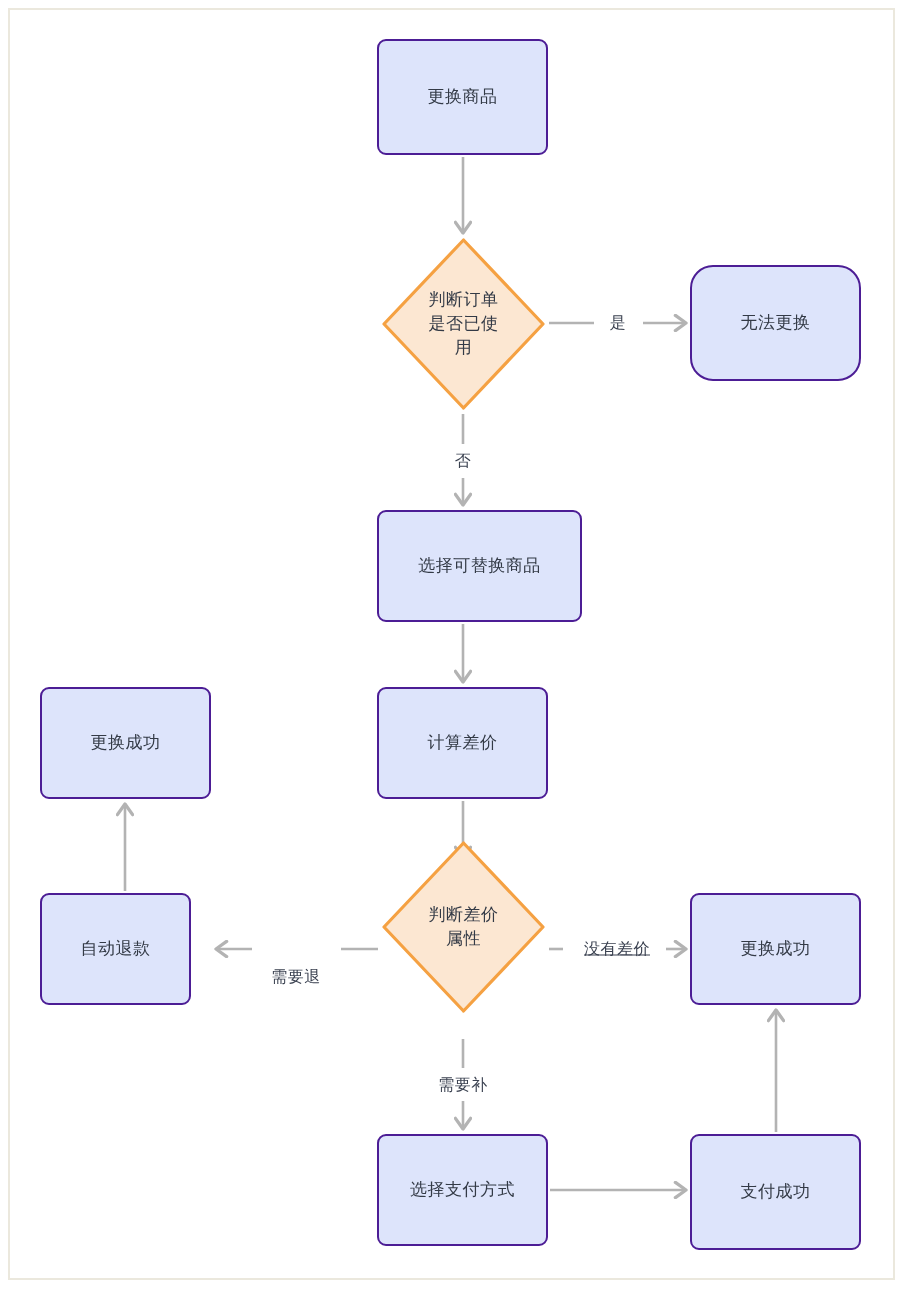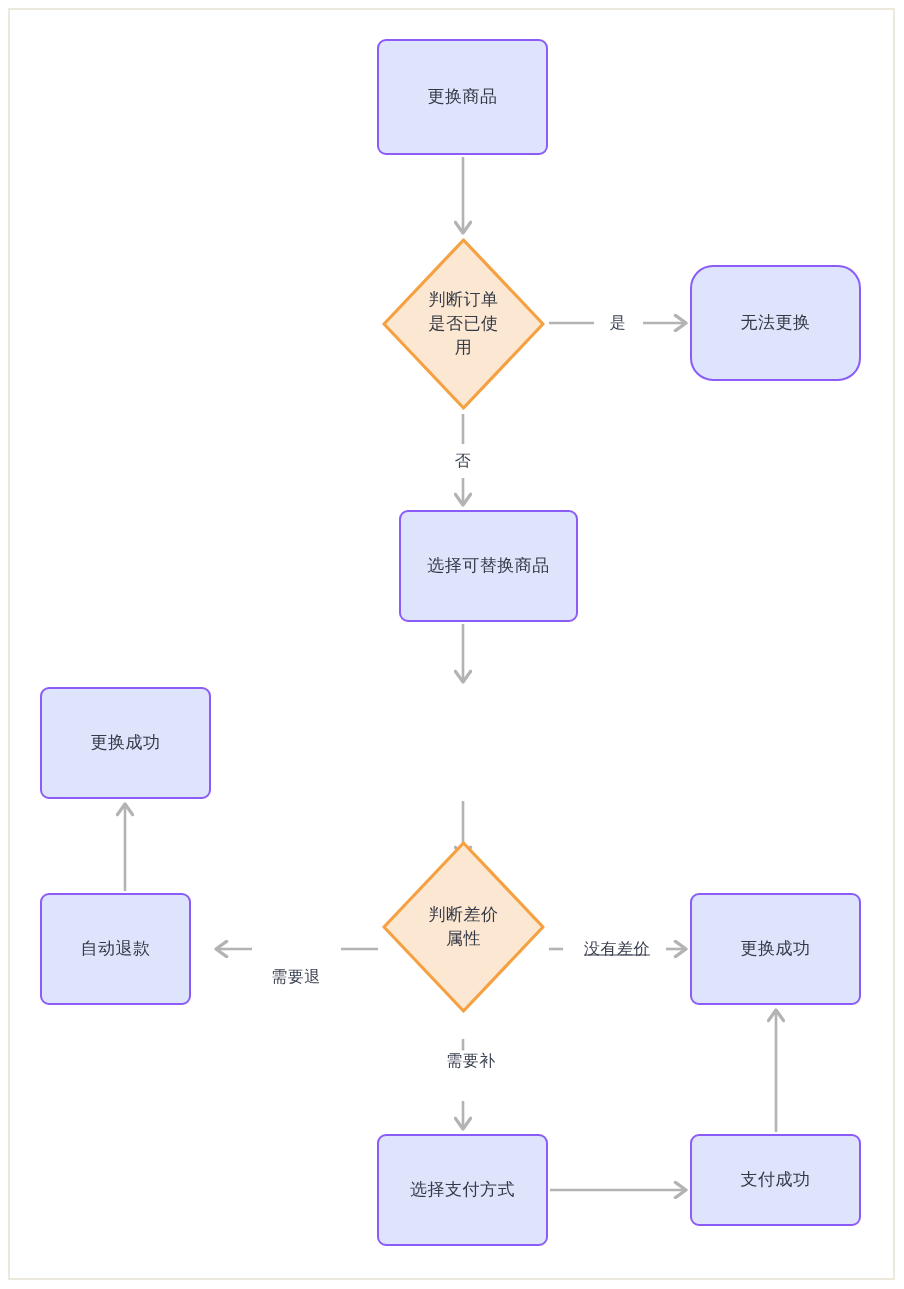--- a/index.html
+++ b/index.html
@@ -40,21 +40,21 @@
     justify-content: center;
     text-align: center;
     color: #333a46;
     font-size: 17px;
     line-height: 1.42;
     letter-spacing: 0.5px;
     white-space: pre-line;
   }
   .node.rect {
     background: #dde4fb;
-    border: 2px solid #8b5cf6;
+    border: 2px solid #4c1d95;
     border-radius: 9px;
   }
   .node.diamond {
     background: transparent;
     border: none;
     align-items: center;
   }
   .diamond-shape {
     position: absolute;
     left: 0;
@@ -129,24 +129,27 @@
     </svg>
     <span class="diamond-label">判断订单
 是否已使
 用</span>
   </div>
 
   <div class="node rect" style="left:690px; top:265px; width:171px; height:116px;border-radius:23px;">
     <span>无法更换</span>
   </div>
 
-  <div class="node rect" style="left:399px; top:510px; width:179px; height:112px;">
+  <div class="node rect" style="left:377px; top:510px; width:205px; height:112px;">
     <span>选择可替换商品</span>
   </div>
 
+  <div class="node rect" style="left:377px; top:687px; width:171px; height:112px;">
+    <span>计算差价</span>
+  </div>
 
   <div class="node diamond" style="left:382px; top:841px; width:163px; height:172px;">
     <svg class="diamond-shape" viewBox="0 0 163 172" preserveAspectRatio="none">
       <polygon points="81.5,2 161,86 81.5,170 2,86" fill="#fce7d2" stroke="#f5a142" stroke-width="3.2" stroke-linejoin="round"></polygon>
     </svg>
     <span class="diamond-label">判断差价
 属性</span>
   </div>
 
   <div class="node rect" style="left:40px; top:893px; width:151px; height:112px;">
@@ -158,29 +161,29 @@
   </div>
 
   <div class="node rect" style="left:690px; top:893px; width:171px; height:112px;">
     <span>更换成功</span>
   </div>
 
   <div class="node rect" style="left:377px; top:1134px; width:171px; height:112px;">
     <span>选择支付方式</span>
   </div>
 
-  <div class="node rect" style="left:690px; top:1134px; width:171px; height:92px;">
+  <div class="node rect" style="left:690px; top:1134px; width:171px; height:116px;">
     <span>支付成功</span>
   </div>
 
   <div class="edge-label" style="left:618px; top:323px;">是</div>
 
   <div class="edge-label" style="left:463px; top:461px;">否</div>
 
   <div class="edge-label" style="left:296px; top:949px;margin-top:28px;">需要退</div>
 
   <div class="edge-label" style="left:617px; top:949px;text-decoration:underline;">没有差价</div>
 
-  <div class="edge-label" style="left:463px; top:1061px;margin-left:8px;">需要补</div>
+  <div class="edge-label" style="left:463px; top:1085px;">需要补</div>
 
   <div id="page-frame"></div>
 
 </div>
 
 </body></html>

